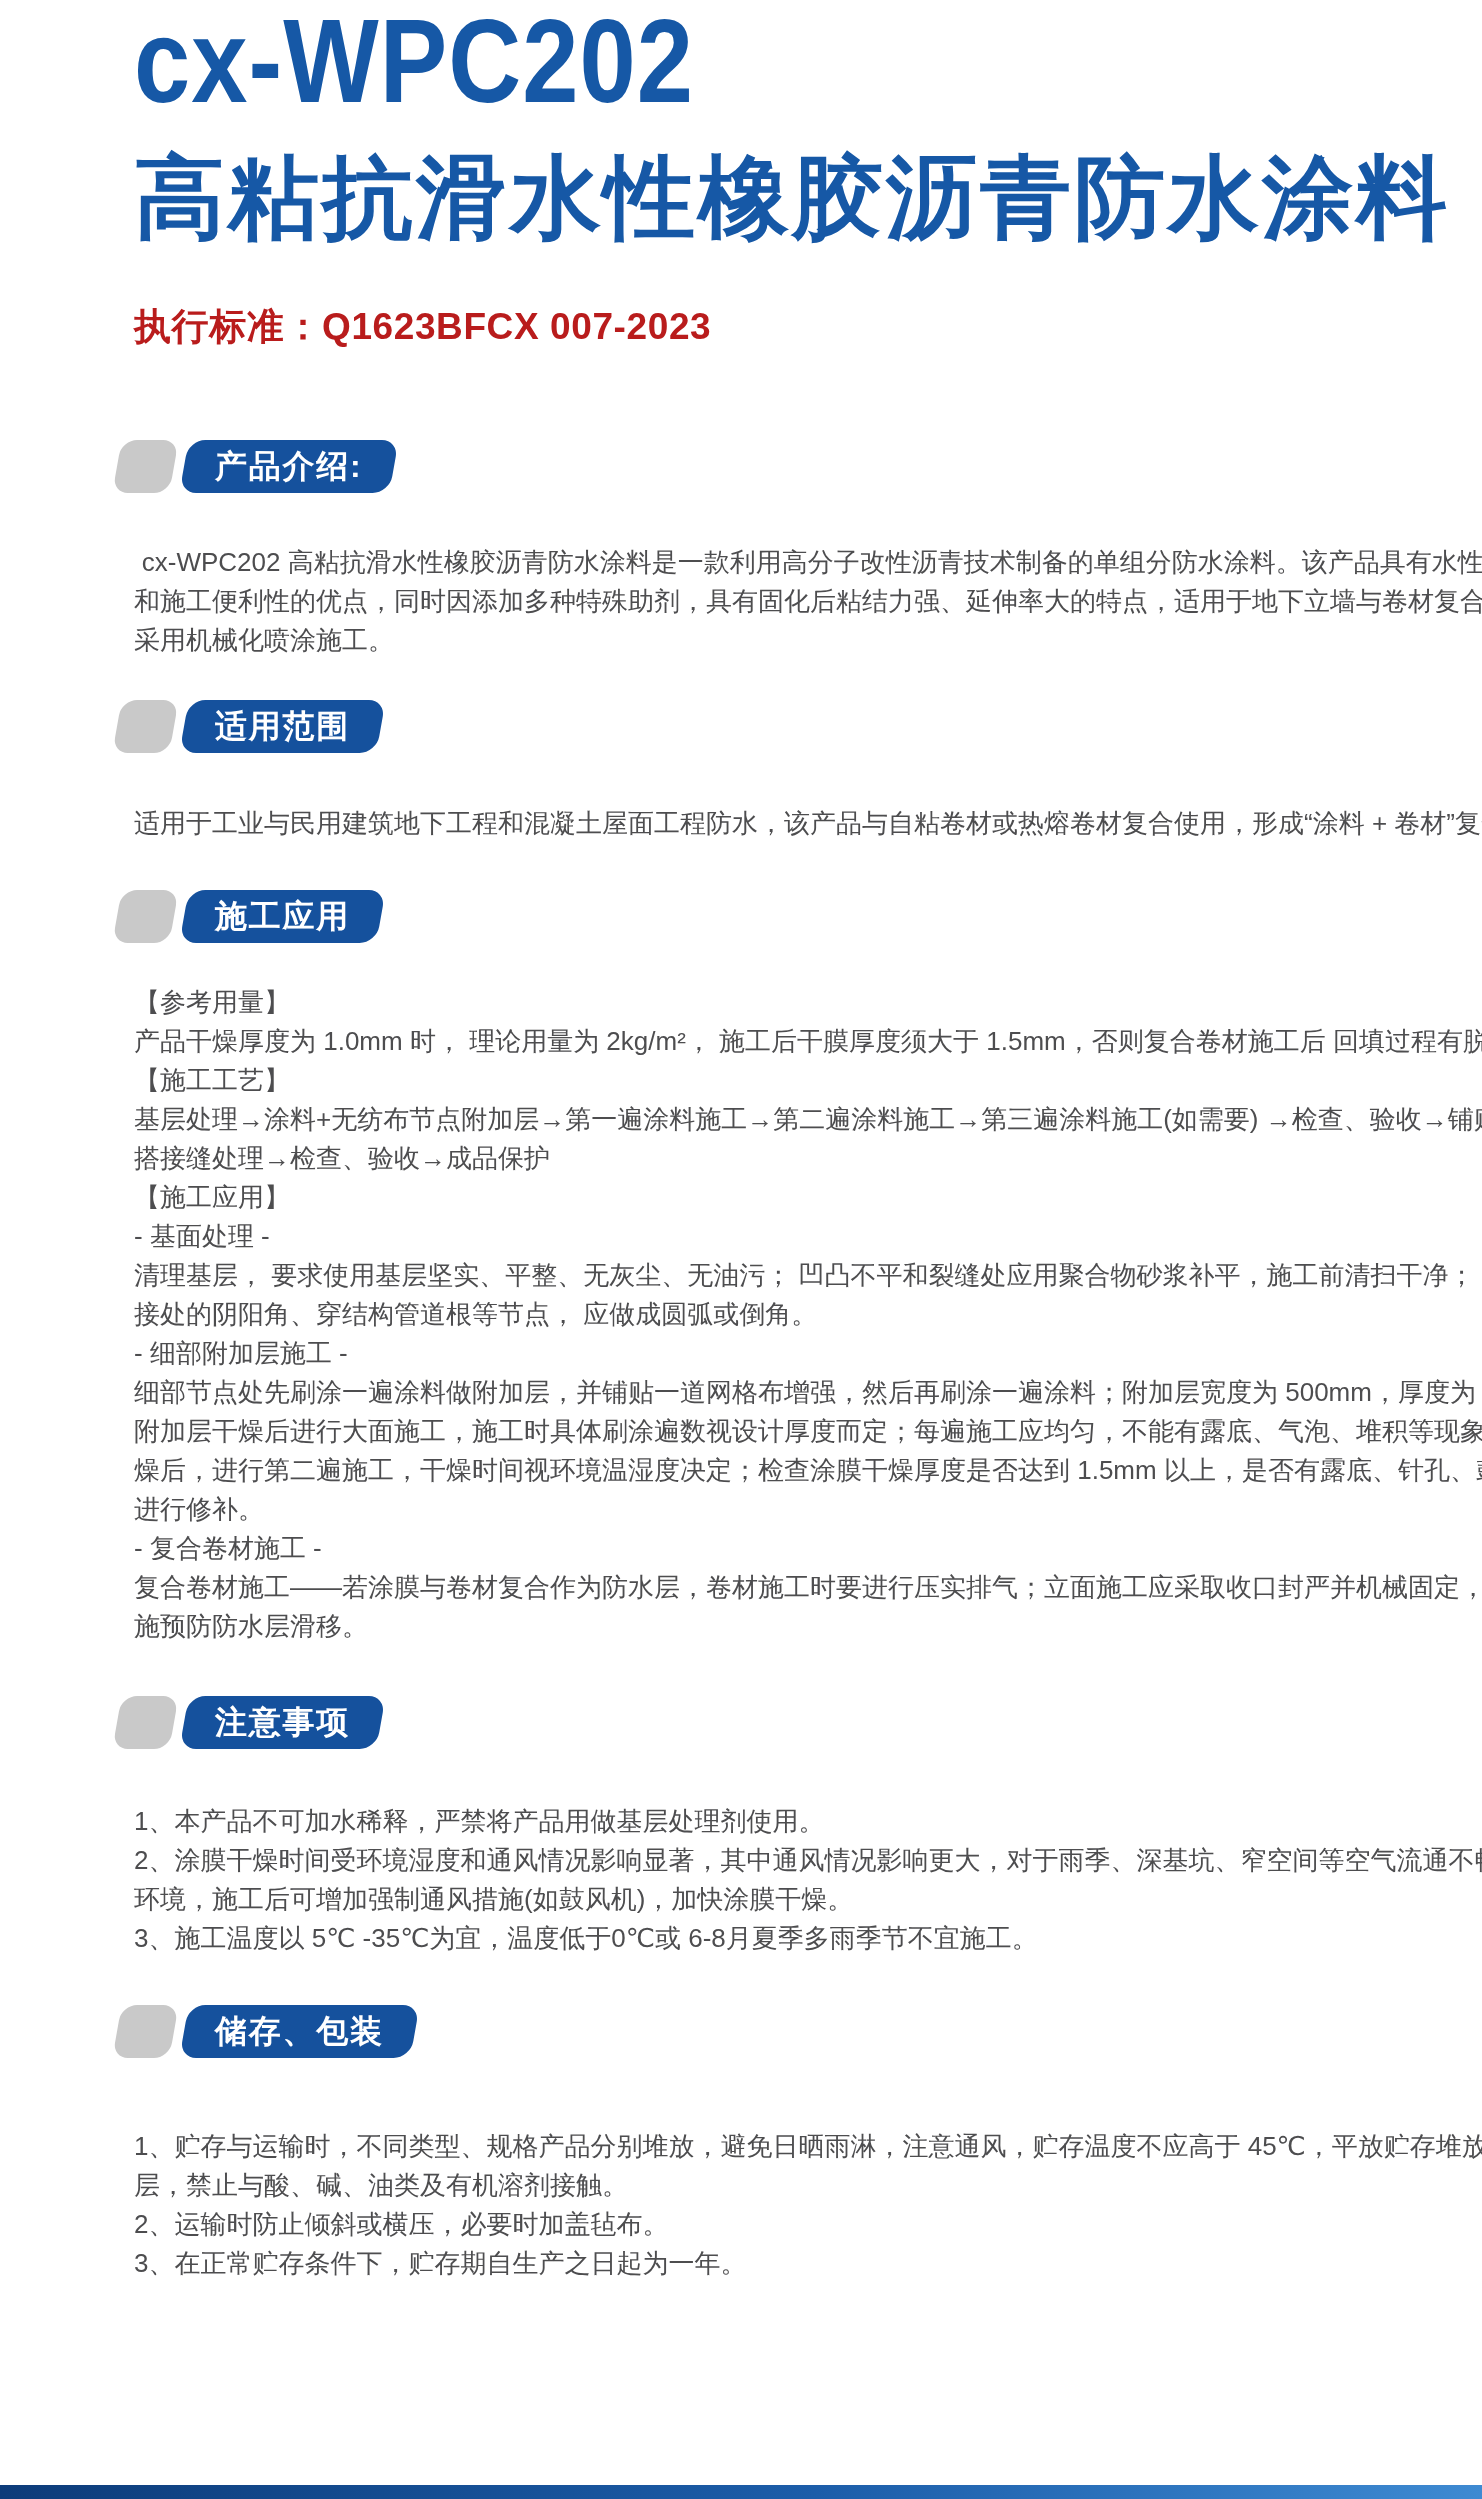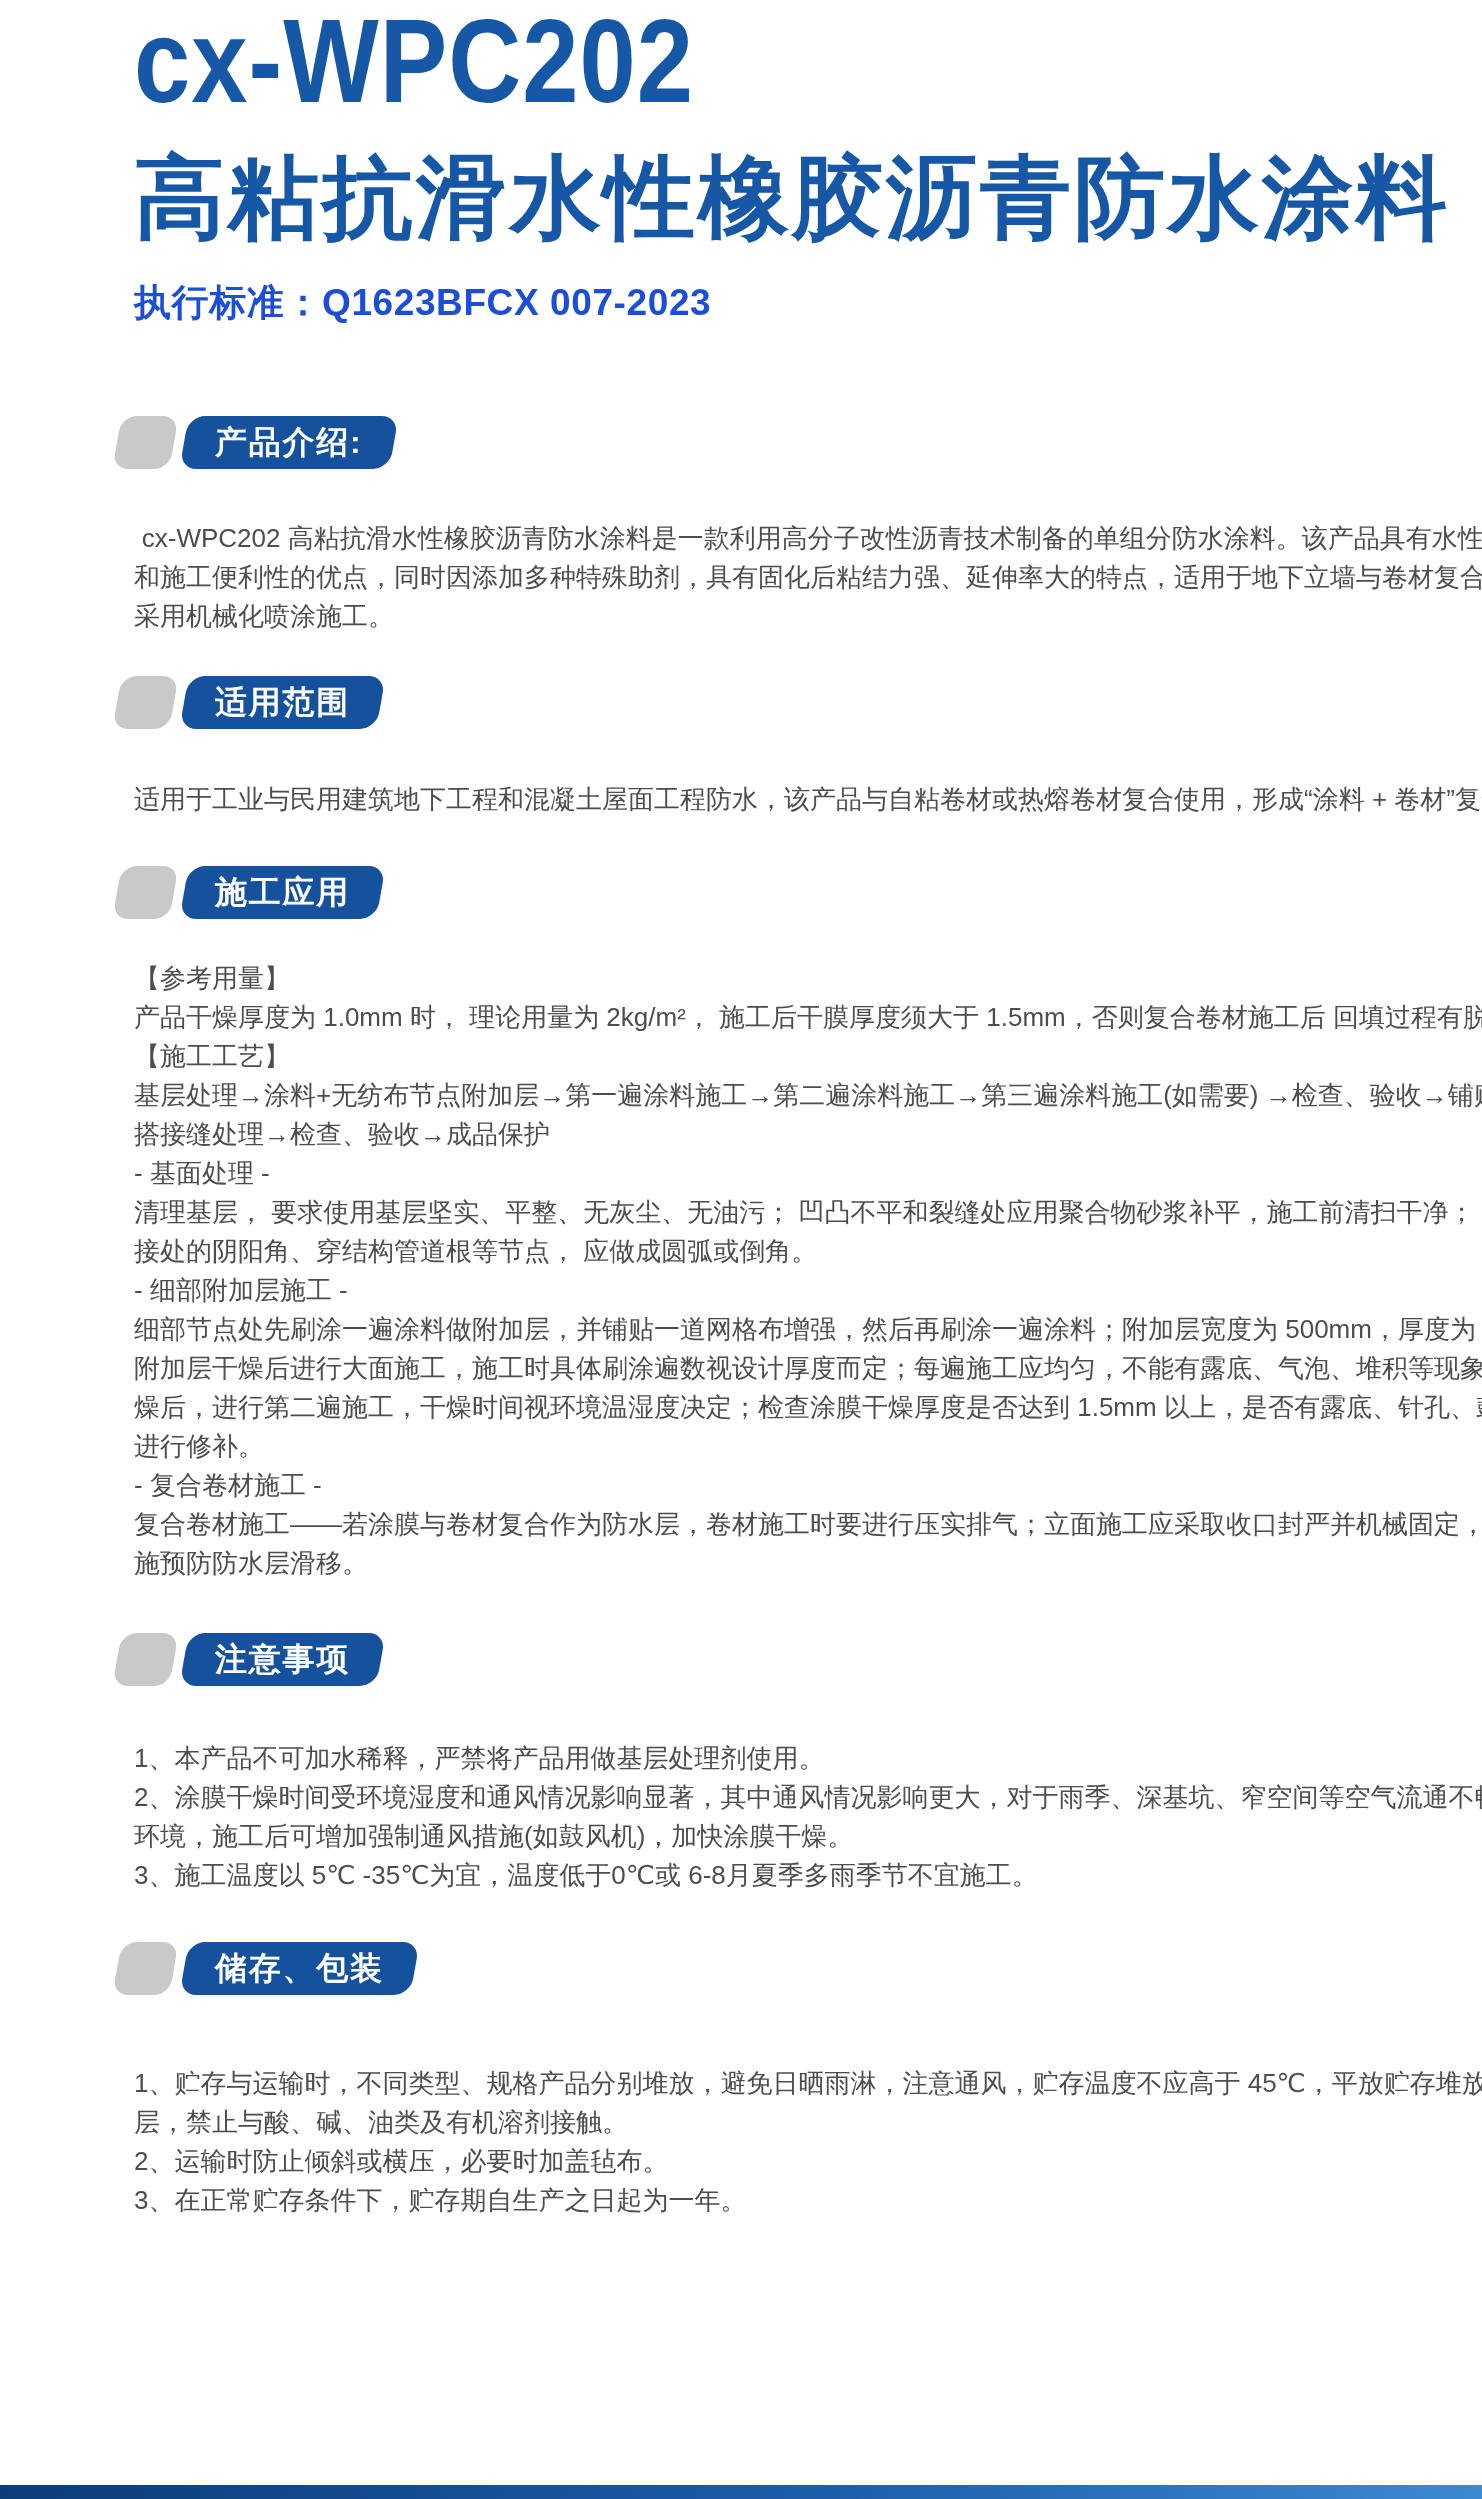--- a/index.html
+++ b/index.html
@@ -30,25 +30,25 @@
     margin:27.5px 0 0 0;
     font-size:91px;
     line-height:97px;
     font-weight:900;
     color:#1658a6;
     letter-spacing:3px;
     white-space:pre;
     text-align:right;
   }
   .standard{
-    margin-top:35px;
+    margin-top:59px;
     font-size:37px;
     line-height:43px;
     font-weight:700;
-    color:#1d4ed8;
+    color:#b91c1c;
     letter-spacing:0.6px;
     white-space:pre;
   }
 
   
   .sec-head{
     display:flex;
     align-items:stretch;
     height:53px;
     margin-left:-16.7px;
@@ -156,20 +156,21 @@
         <span class="tab-blue">
           <span class="tab-label">施工应用</span>
         </span>
       </div>
       <div class="sec-body">
           <div class="bl">【参考用量】</div>
           <div class="bl">产品干燥厚度为 1.0mm 时， 理论用量为 2kg/m²， 施工后干膜厚度须大于 1.5mm，否则复合卷材施工后 回填过程有脱落风险。</div>
           <div class="bl">【施工工艺】</div>
           <div class="bl">基层处理→涂料+无纺布节点附加层→第一遍涂料施工→第二遍涂料施工→第三遍涂料施工(如需要) →检查、验收→铺贴防水卷材→</div>
           <div class="bl">搭接缝处理→检查、验收→成品保护</div>
+          <div class="bl">【施工应用】</div>
           <div class="bl">- 基面处理 -</div>
           <div class="bl">清理基层， 要求使用基层坚实、平整、无灰尘、无油污； 凹凸不平和裂缝处应用聚合物砂浆补平，施工前清扫干净； 平面与立面交</div>
           <div class="bl">接处的阴阳角、穿结构管道根等节点， 应做成圆弧或倒角。</div>
           <div class="bl">- 细部附加层施工 -</div>
           <div class="bl">细部节点处先刷涂一遍涂料做附加层，并铺贴一道网格布增强，然后再刷涂一遍涂料；附加层宽度为 500mm，厚度为 1.0mm。</div>
           <div class="bl">附加层干燥后进行大面施工，施工时具体刷涂遍数视设计厚度而定；每遍施工应均匀，不能有露底、气泡、堆积等现象；待第一遍干</div>
           <div class="bl">燥后，进行第二遍施工，干燥时间视环境温湿度决定；检查涂膜干燥厚度是否达到 1.5mm 以上，是否有露底、针孔、鼓泡，对缺陷</div>
           <div class="bl">进行修补。</div>
           <div class="bl">- 复合卷材施工 -</div>
           <div class="bl">复合卷材施工——若涂膜与卷材复合作为防水层，卷材施工时要进行压实排气；立面施工应采取收口封严并机械固定，分步回填等措</div>

